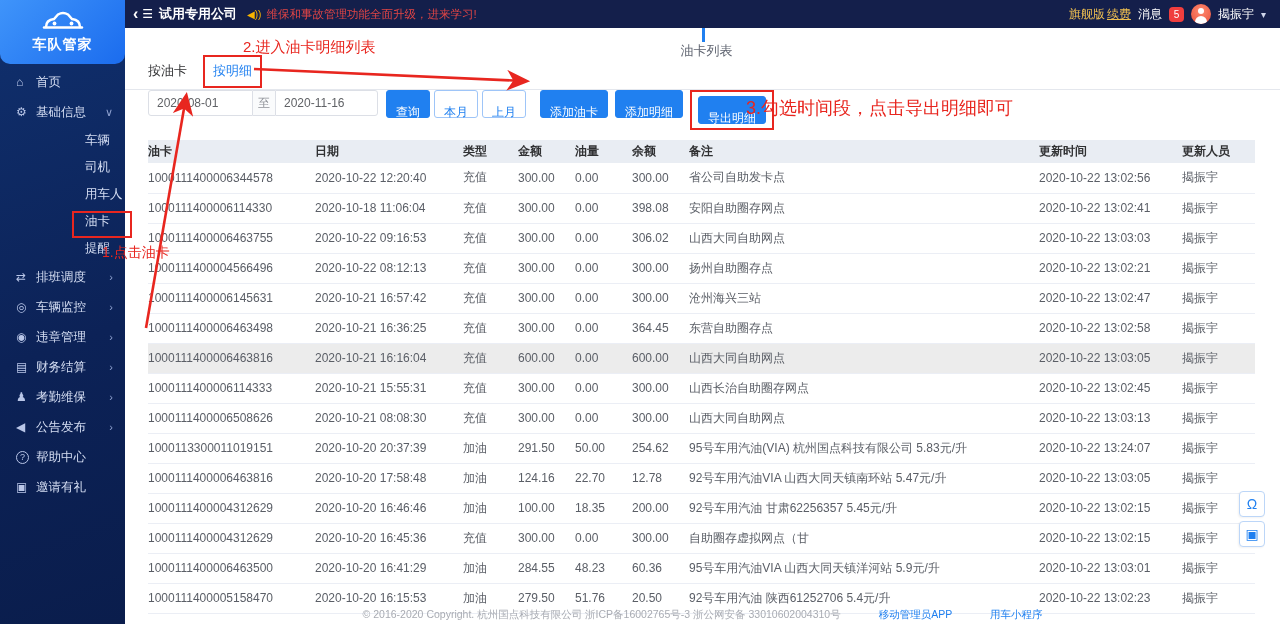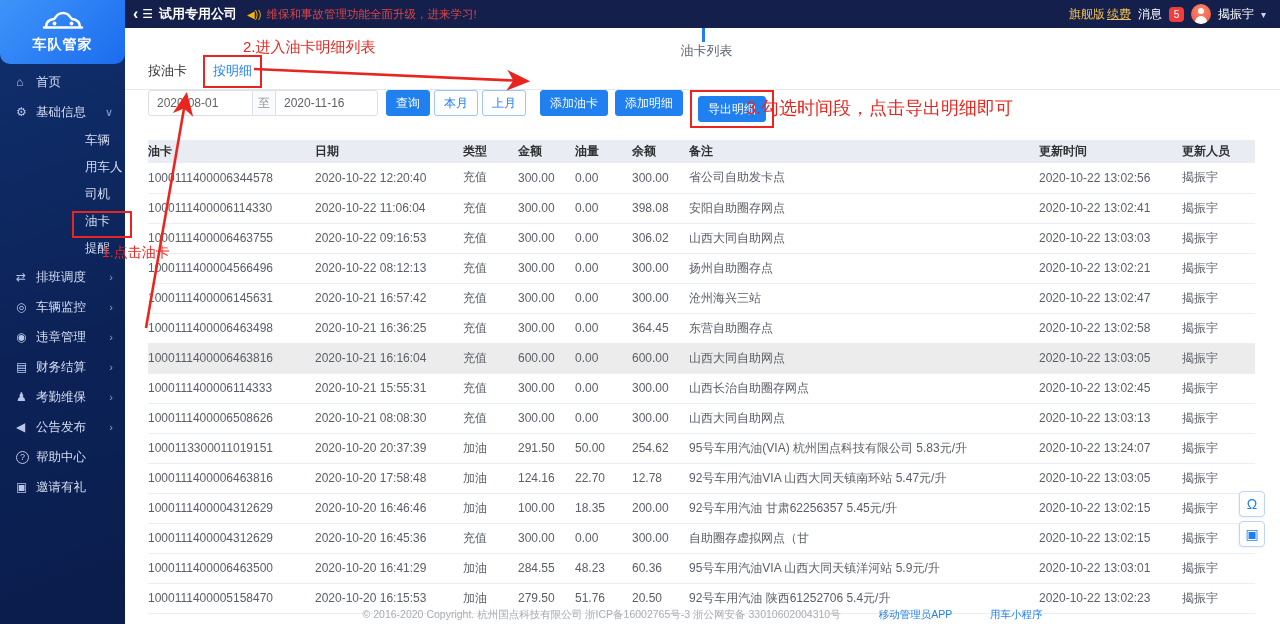--- a/index.html
+++ b/index.html
@@ -58,21 +58,21 @@
   .tab-box { border:2px solid #e8261f; padding:4px 8px 6px 8px; margin-bottom:1px; }
   .filter-row { height:34px; display:flex; align-items:flex-start; padding-left:23px; }
   .date-input { width:105px; height:26px; border:1px solid #dcdfe6; border-radius:3px 0 0 3px;
                 font-size:12px; color:#606266; padding-left:8px;
                 font-family:"Liberation Sans","DejaVu Sans",sans-serif; }
   .to-box { width:22px; height:26px; border:1px solid #dcdfe6; border-left:none; border-right:none;
             background:#fafbfc; color:#909399; font-size:12px; display:flex; align-items:center;
             justify-content:center; }
   .date-input.second { border-radius:0 3px 3px 0; width:103px; }
   .btn { height:26px; font-size:12px; border-radius:3px; cursor:pointer; border:1px solid #2080f0;
-         padding:4px 9px; font-family:"Liberation Sans","DejaVu Sans",sans-serif; }
+         padding:13px 9px; font-family:"Liberation Sans","DejaVu Sans",sans-serif; }
   .btn.primary { background:#2080f0; color:#fff; border-color:#2080f0; }
   .btn.plain { background:#fff; color:#2080f0; border-color:#9ec5f8; }
   .m8 { margin-left:8px; } .m4 { margin-left:4px; } .m14 { margin-left:14px; } .m7 { margin-left:7px; }
   .red-wrap { border:2px solid #e8261f; padding:4px 6px; margin-left:7px; display:flex; }
 
   .table-wrap { margin-left:23px; margin-top:16px; }
   table { border-collapse:collapse; table-layout:fixed; width:1107px; }
   thead th { background:#e9edf3; height:23px; font-size:12px; color:#303133; font-weight:600;
              text-align:left; padding:0; white-space:nowrap; overflow:hidden; }
   tbody td { height:30px; font-size:12px; color:#5a5e66; border-bottom:1px solid #ebeef5;
@@ -121,24 +121,24 @@
         </div>
         <div class="nav-item">
           <span class="nav-icon">⚙</span>
           <span>基础信息</span>
           <span class="nav-chev">∨</span>
         </div>
         <div class="nav-item sub">
           <span>车辆</span>
         </div>
         <div class="nav-item sub">
+          <span>司机</span>
+        </div>
+        <div class="nav-item sub">
           <span>用车人</span>
-        </div>
-        <div class="nav-item sub">
-          <span>司机</span>
         </div>
         <div class="nav-item sub">
           <span>油卡</span>
         </div>
         <div class="nav-item sub">
           <span>提醒</span>
         </div>
         <div class="nav-item">
           <span class="nav-icon">⇄</span>
           <span>排班调度</span>
@@ -257,21 +257,21 @@
               <td>充值</td>
               <td>300.00</td>
               <td>0.00</td>
               <td>300.00</td>
               <td>省公司自助发卡点</td>
               <td>2020-10-22 13:02:56</td>
               <td>揭振宇</td>
             </tr>
             <tr>
               <td>1000111400006114330</td>
-              <td>2020-10-22 11:06:04</td>
+              <td>2020-10-18 11:06:04</td>
               <td>充值</td>
               <td>300.00</td>
               <td>0.00</td>
               <td>398.08</td>
               <td>安阳自助圈存网点</td>
               <td>2020-10-22 13:02:41</td>
               <td>揭振宇</td>
             </tr>
             <tr>
               <td>1000111400006463755</td>

